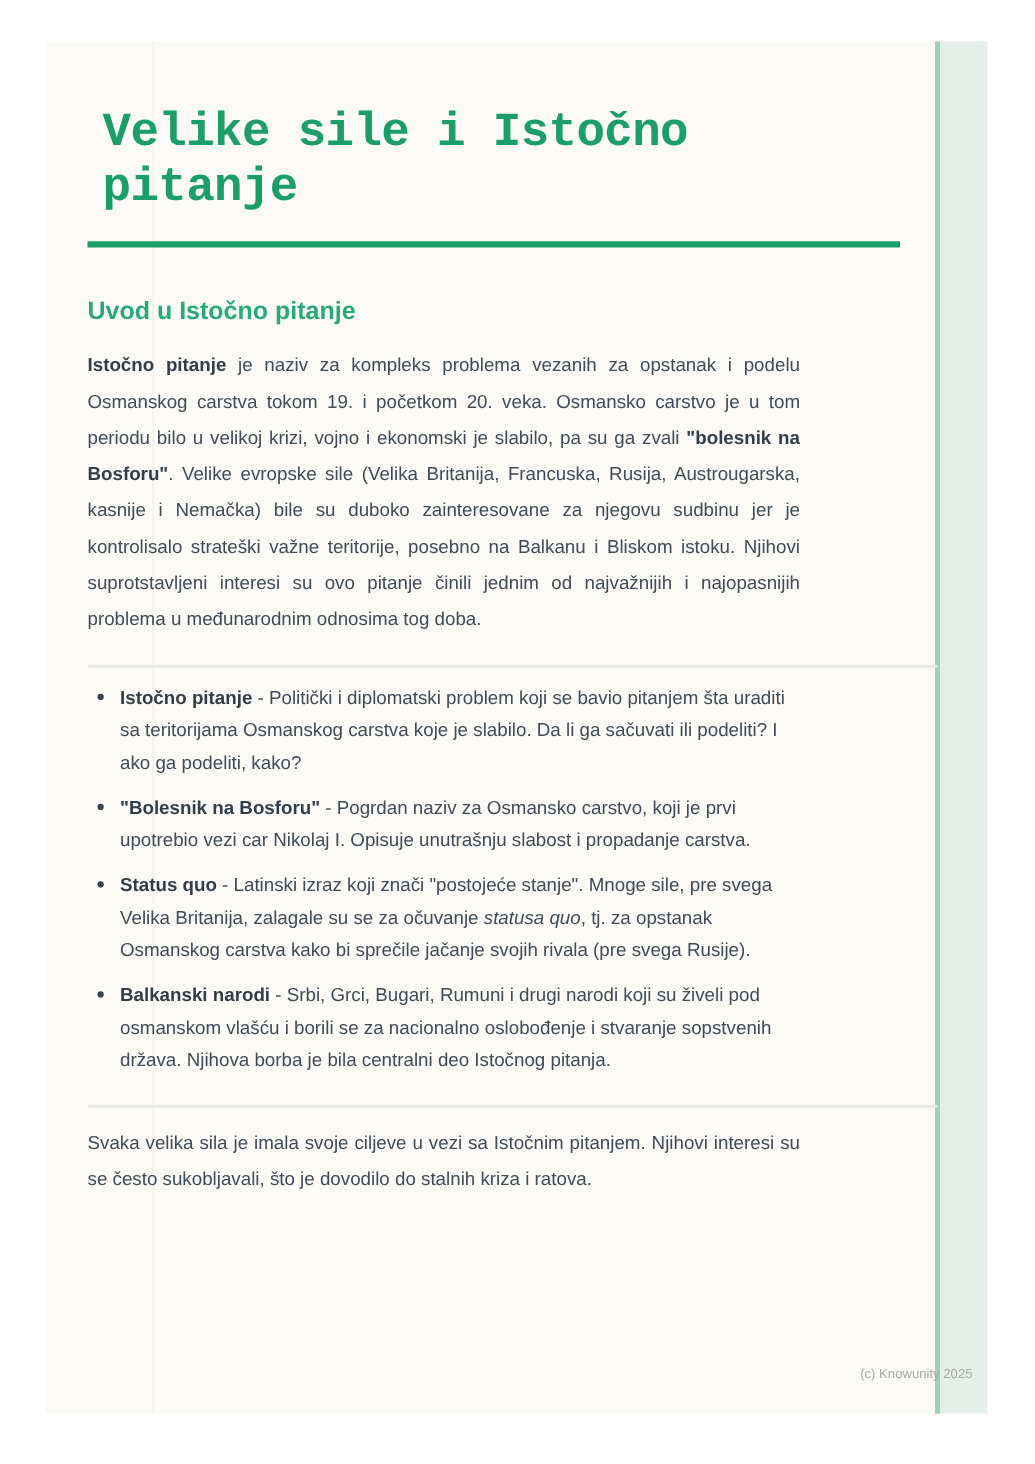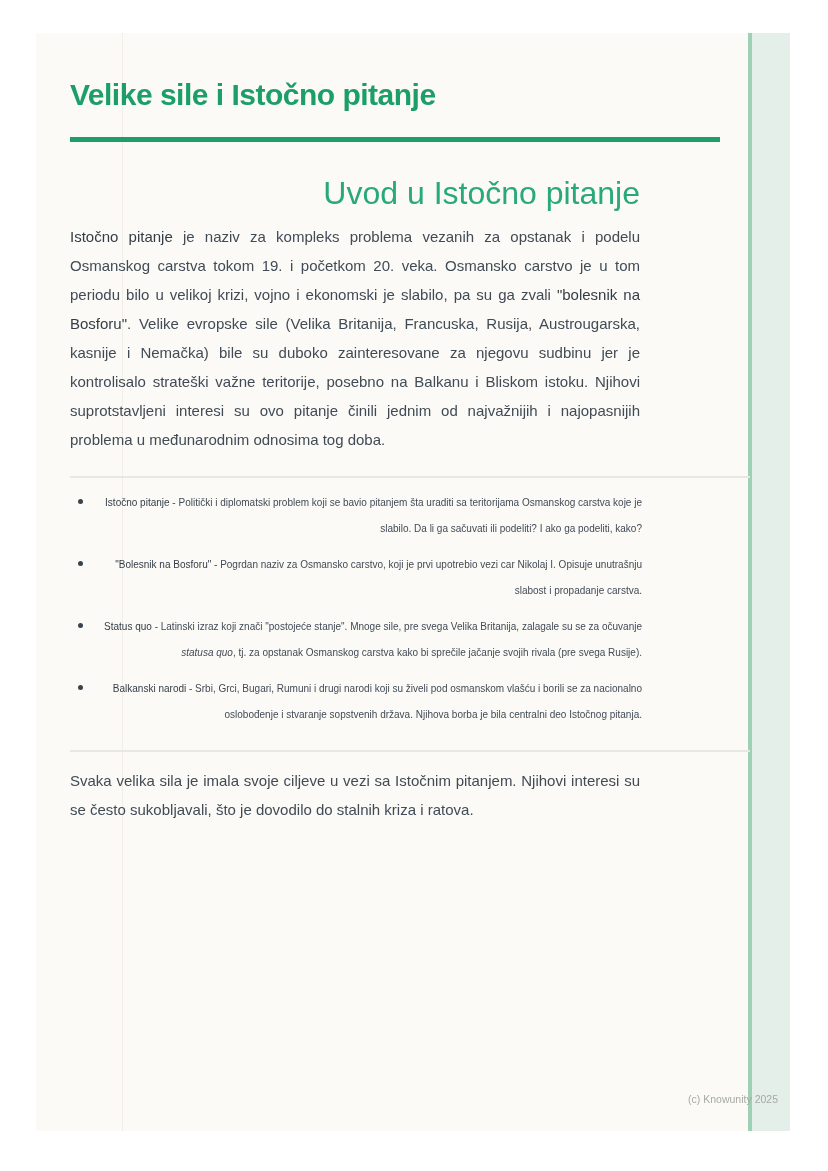--- a/index.html
+++ b/index.html
@@ -37,35 +37,35 @@
   .stripe{
     position:absolute;right:0;top:0;bottom:0;width:42px;
     background:var(--stripe-fill);
     border-left:4px solid var(--stripe-edge);
   }
   .content{
     position:relative;
     padding:40px 150px 0 34px;
   }
   h1.doc-title{
-    margin:0;
-    font-size:30px;line-height:44px;font-weight:700;
+    margin:12px;
+    font-size:38px;line-height:44px;font-weight:700;
     letter-spacing:-0.5px;
     color:var(--title-green);
+    font-family:Liberation Mono, monospace;
   }
   .title-rule{
     margin-top:20px;
     width:650px;height:5px;
     background:var(--title-green);
   }
   h2.section-heading{
     margin:26px 0 0 0;
-    font-size:32px;line-height:30px;font-weight:400;
+    font-size:20px;line-height:30px;font-weight:700;
     color:var(--heading-green);
-    text-align:right;
   }
   h2.first{margin-top:36px;}
   p.body-para{
     margin:14px 0 0 0;
     width:570px;
     font-size:15px;line-height:29px;
     color:var(--body-text);
     text-align:justify;
   }
   hr.divider{
@@ -74,31 +74,31 @@
     border-top:2px solid var(--divider);
   }
   ul.term-list{
     margin:12px 0 0 0;padding:0;list-style:none;
     width:572px;
   }
   ul.term-list li{
     position:relative;
     padding-left:26px;
     margin-top:10px;
-    font-size:10px;line-height:26px;
+    font-size:15px;line-height:26px;
     color:var(--body-text);
-    text-align:right;
+    text-align:left;
   }
   ul.term-list li:first-child{margin-top:0;}
   ul.term-list li .dot{
     position:absolute;left:8px;top:9px;
     width:5px;height:5px;border-radius:50%;
     background:#39434d;
   }
-  .seg-b{font-weight:400;color:var(--bold-text);}
+  .seg-b{font-weight:700;color:var(--bold-text);}
   .seg-i{font-style:italic;}
   .copyright{
     position:absolute;right:12px;bottom:26px;
     font-size:10.5px;line-height:12px;
     color:var(--footer);
     z-index:3;
   }
 </style>
 </head>
 <body>

